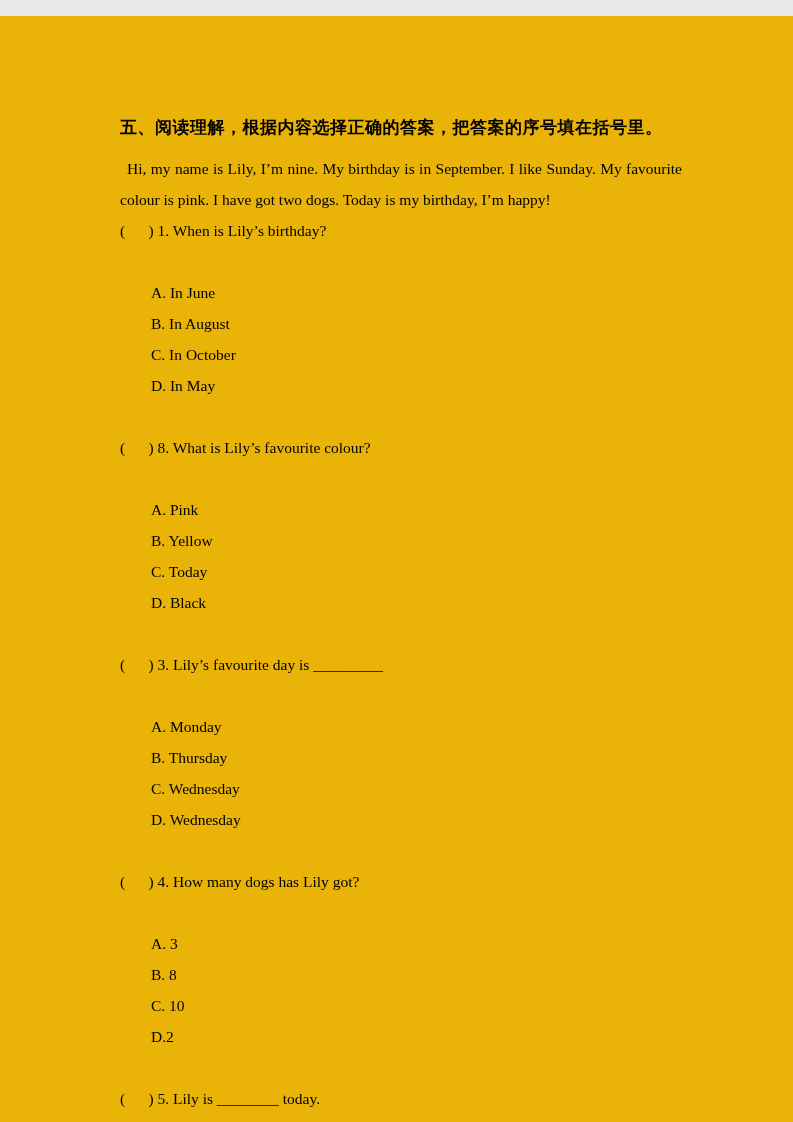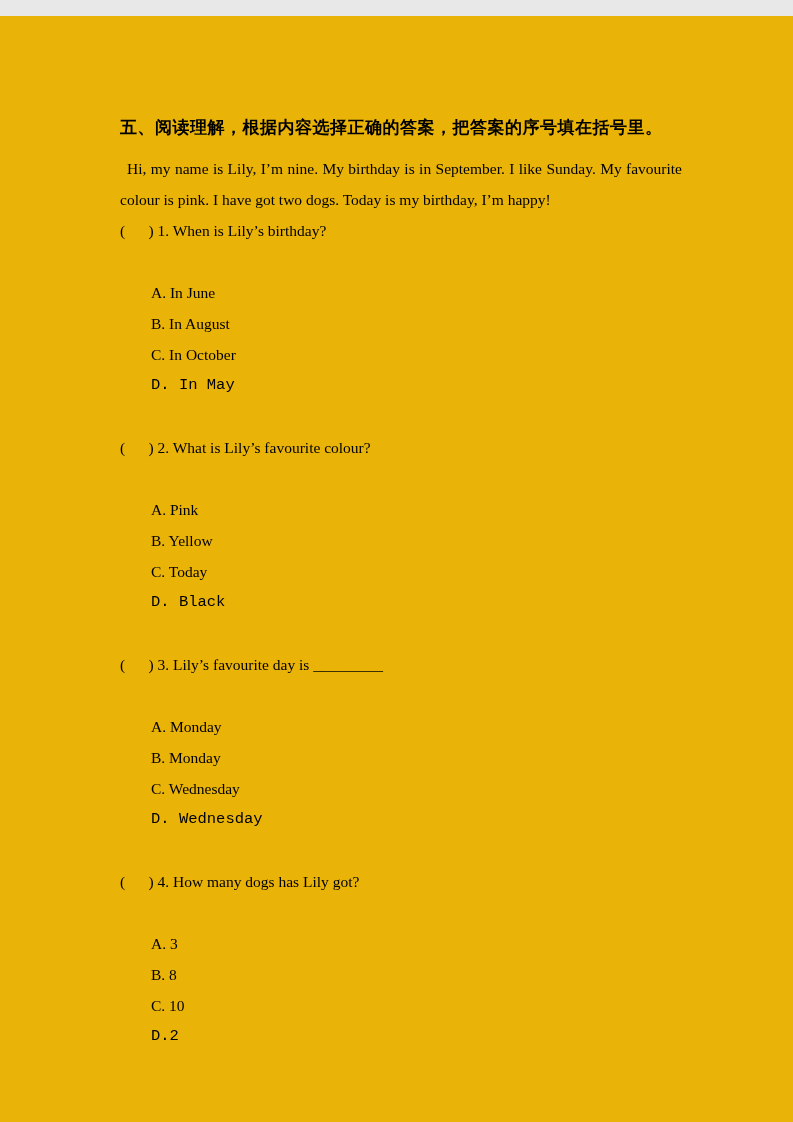--- a/index.html
+++ b/index.html
@@ -36,21 +36,21 @@
   }
   .passage {
     line-height: 31px;
     text-align: justify;
     text-indent: 7px;
   }
   .opts .opt { display: inline-block; vertical-align: top; }
   .opts .o1 { width: 90px; }
   .opts .o2 { width: 107px; }
   .opts .o3 { width: 113px; }
-  .opts .o4 { width: auto; font-family: Liberation Mono, monospace; }
+  .opts .o4 { width: auto; }
 </style>
 </head>
 <body>
 
 <div class="page">
   <div class="content">
 
     <div class="doc-title">五、阅读理解，根据内容选择正确的答案，把答案的序号填在括号里。</div>
 
     <p class="passage">Hi, my name is Lily, I’m nine. My birthday is in September. I like Sunday. My favourite colour is pink. I have got two dogs. Today is my birthday, I’m happy!</p>
@@ -59,50 +59,51 @@
       <p class="line">(      ) 1. When is Lily’s birthday?</p>
       <p class="line opts">
         <span class="opt o1">A. In June</span>
         <span class="opt o2">B. In August</span>
         <span class="opt o3">C. In October</span>
         <span class="opt o4">D. In May</span>
       </p>
     </div>
 
     <div>
-      <p class="line">(      ) 2. What is Lily’s favourite colour?</p>
+      <p class="line">(      ) 8. What is Lily’s favourite colour?</p>
       <p class="line opts">
         <span class="opt o1">A. Pink</span>
         <span class="opt o2">B. Yellow</span>
         <span class="opt o3">C. Today</span>
         <span class="opt o4">D. Black</span>
       </p>
     </div>
 
     <div>
       <p class="line">(      ) 3. Lily’s favourite day is _________</p>
       <p class="line opts">
         <span class="opt o1">A. Monday</span>
-        <span class="opt o2">B. Monday</span>
+        <span class="opt o2">B. Thursday</span>
         <span class="opt o3">C. Wednesday</span>
         <span class="opt o4">D. Wednesday</span>
       </p>
     </div>
 
     <div>
       <p class="line">(      ) 4. How many dogs has Lily got?</p>
       <p class="line opts">
         <span class="opt o1">A. 3</span>
         <span class="opt o2">B. 8</span>
         <span class="opt o3">C. 10</span>
         <span class="opt o4">D.2</span>
       </p>
     </div>
 
     <div>
+      <p class="line">(      ) 5. Lily is ________ today.</p>
       <p class="line opts">
         
         
         
         
       </p>
     </div>
 
   </div>
 </div>

